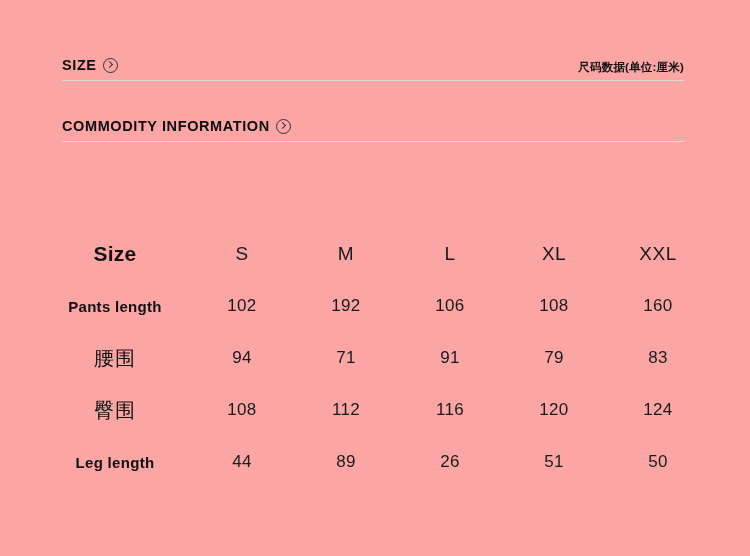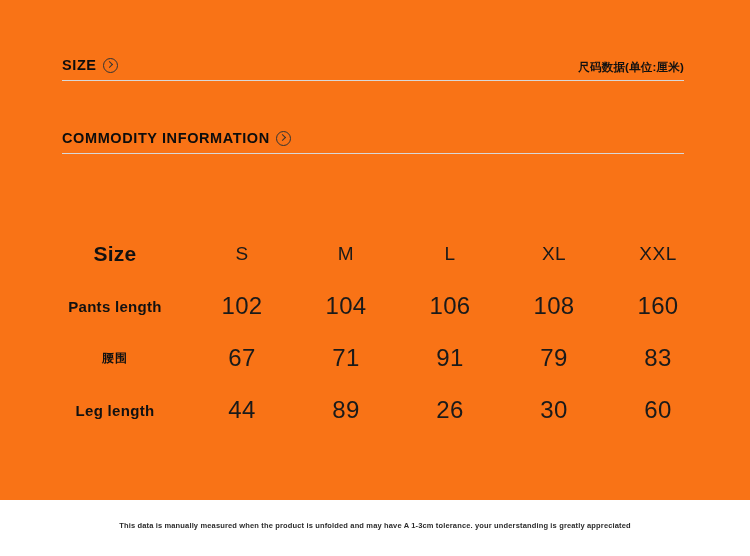--- a/index.html
+++ b/index.html
@@ -10,38 +10,38 @@
     width: 750px;
     height: 556px;
     background: #ffffff;
     font-family: "Liberation Sans", sans-serif;
     color: #111111;
     overflow: hidden;
   }
   .page {
     position: relative;
     width: 750px;
-    height: 500px;
-    background: #f97316;
+    height: 556px;
+    background: #fca5a5;
   }
 
   
   .section-row {
     position: absolute;
     left: 62px;
     width: 622px;
     border-bottom: 1px solid #d8d8d8;
     display: flex;
     align-items: flex-end;
     justify-content: space-between;
     padding-bottom: 7px;
     box-sizing: border-box;
   }
   #size-section { top: 58px; }
-  #commodity-section { top: 131px; }
+  #commodity-section { top: 119px; }
 
   .section-title-wrap {
     display: flex;
     align-items: center;
     gap: 6px;
   }
   .section-title {
     font-size: 14.5px;
     font-weight: bold;
     letter-spacing: 0.6px;
@@ -104,27 +104,27 @@
     color: #1a1a1a;
     letter-spacing: 0.5px;
   }
   .row-label-en {
     font-size: 15px;
     font-weight: bold;
     color: #111;
     letter-spacing: 0.3px;
   }
   .row-label-cn {
-    font-size: 12px;
-    font-weight: bold;
+    font-size: 20px;
+    font-weight: normal;
     color: #111;
     letter-spacing: 1px;
   }
   .cell-val {
-    font-size: 24px;
+    font-size: 17px;
     color: #1a1a1a;
     letter-spacing: 0.3px;
   }
 
   
   .footnote {
     position: absolute;
     left: 0;
     top: 521px;
     width: 750px;
@@ -161,39 +161,46 @@
       <td class="col-label hdr-size">Size</td>
       <td class="col-val hdr-val">S</td>
       <td class="col-val hdr-val">M</td>
       <td class="col-val hdr-val">L</td>
       <td class="col-val hdr-val">XL</td>
       <td class="col-val hdr-val">XXL</td>
     </tr>
     <tr>
       <td class="col-label row-label-en">Pants length</td>
       <td class="col-val cell-val">102</td>
-      <td class="col-val cell-val">104</td>
+      <td class="col-val cell-val">192</td>
       <td class="col-val cell-val">106</td>
       <td class="col-val cell-val">108</td>
       <td class="col-val cell-val">160</td>
     </tr>
     <tr>
       <td class="col-label row-label-cn">腰围</td>
-      <td class="col-val cell-val">67</td>
+      <td class="col-val cell-val">94</td>
       <td class="col-val cell-val">71</td>
       <td class="col-val cell-val">91</td>
       <td class="col-val cell-val">79</td>
       <td class="col-val cell-val">83</td>
     </tr>
     <tr>
+      <td class="col-label row-label-cn">臀围</td>
+      <td class="col-val cell-val">108</td>
+      <td class="col-val cell-val">112</td>
+      <td class="col-val cell-val">116</td>
+      <td class="col-val cell-val">120</td>
+      <td class="col-val cell-val">124</td>
+    </tr>
+    <tr>
       <td class="col-label row-label-en">Leg length</td>
       <td class="col-val cell-val">44</td>
       <td class="col-val cell-val">89</td>
       <td class="col-val cell-val">26</td>
-      <td class="col-val cell-val">30</td>
-      <td class="col-val cell-val">60</td>
+      <td class="col-val cell-val">51</td>
+      <td class="col-val cell-val">50</td>
     </tr>
   </tbody>
     </table>
 
-  <div class="footnote">This data is manually measured when the product is unfolded and may have A 1-3cm tolerance. your understanding is greatly appreciated</div>
 
 </div>
 
 </body></html>

